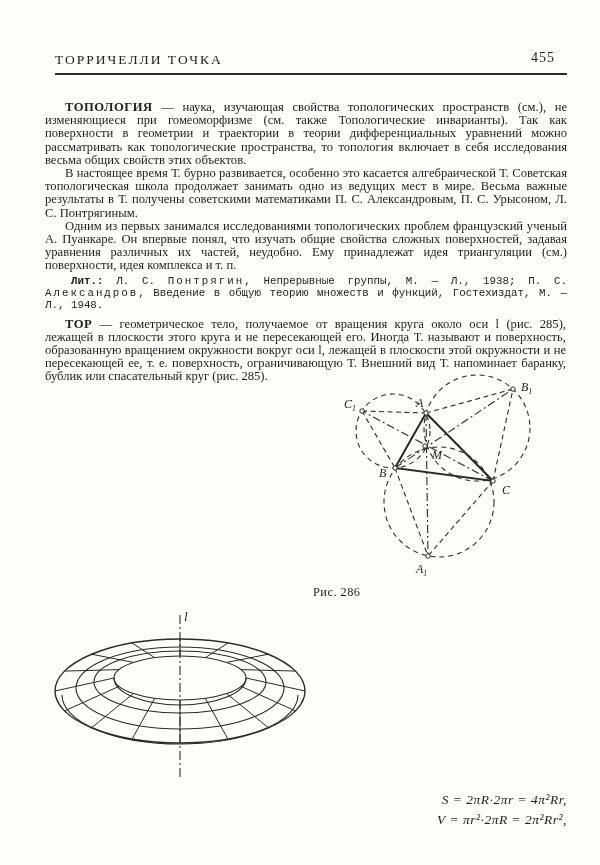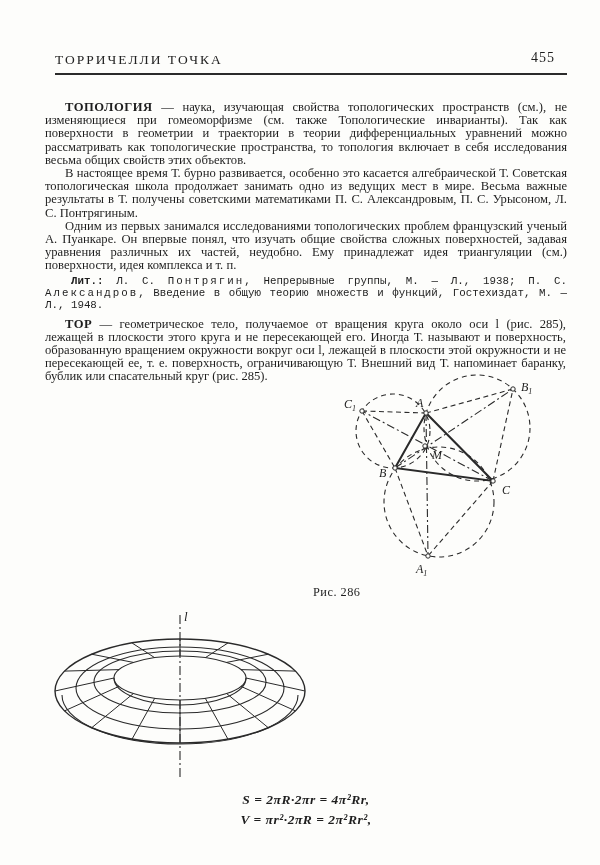--- a/index.html
+++ b/index.html
@@ -67,26 +67,25 @@
     text-align:left;
     font-size:12.3px;
     letter-spacing:.5px;
     text-indent:0;
   }
   .clear{clear:both;}
   .gulden{margin-top:22px !important;}
   
   .formulas{margin:7px 0 4px 0;}
   .formula{
-    text-align:center;
+    text-align:right;
     font-style:italic;
     font-size:13.5px;
     line-height:20px;
     letter-spacing:.5px;
-    font-weight:bold;
   }
   svg{display:block;}
   svg text{
     font-family:"Liberation Serif","DejaVu Serif",serif;
     font-style:italic;
     fill:#1e1e1e;
   }
 </style>
 </head>
 <body>

